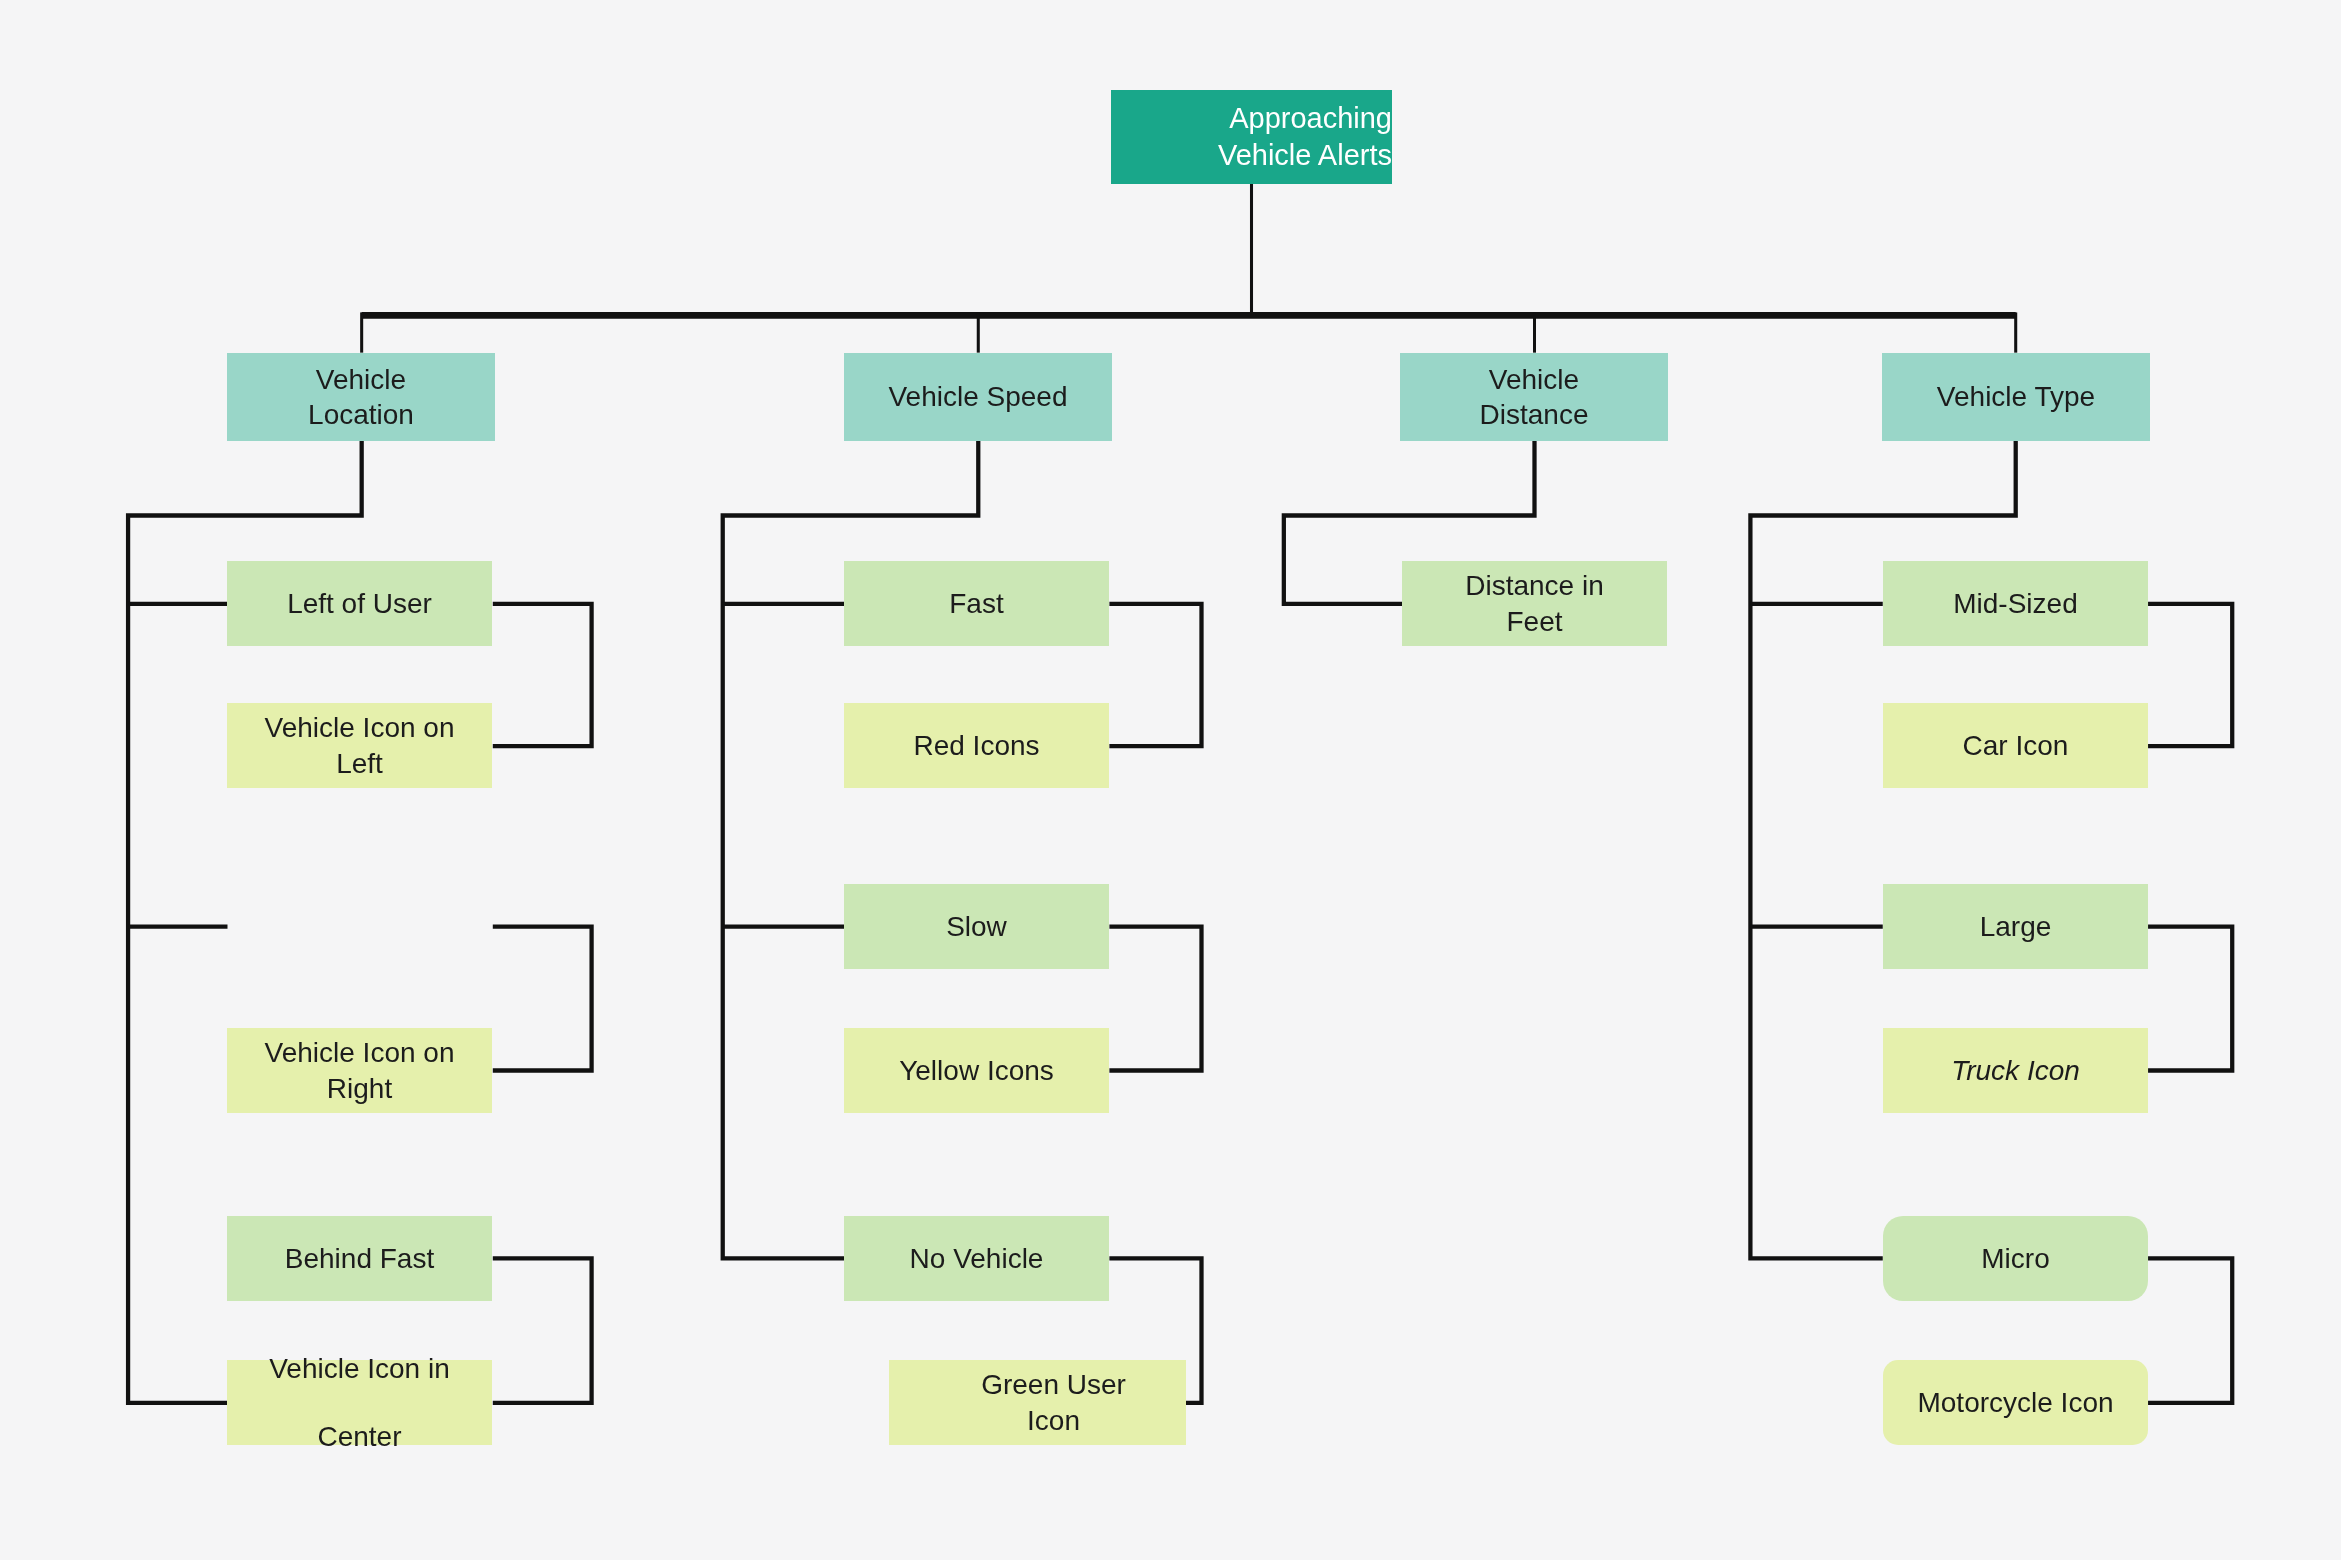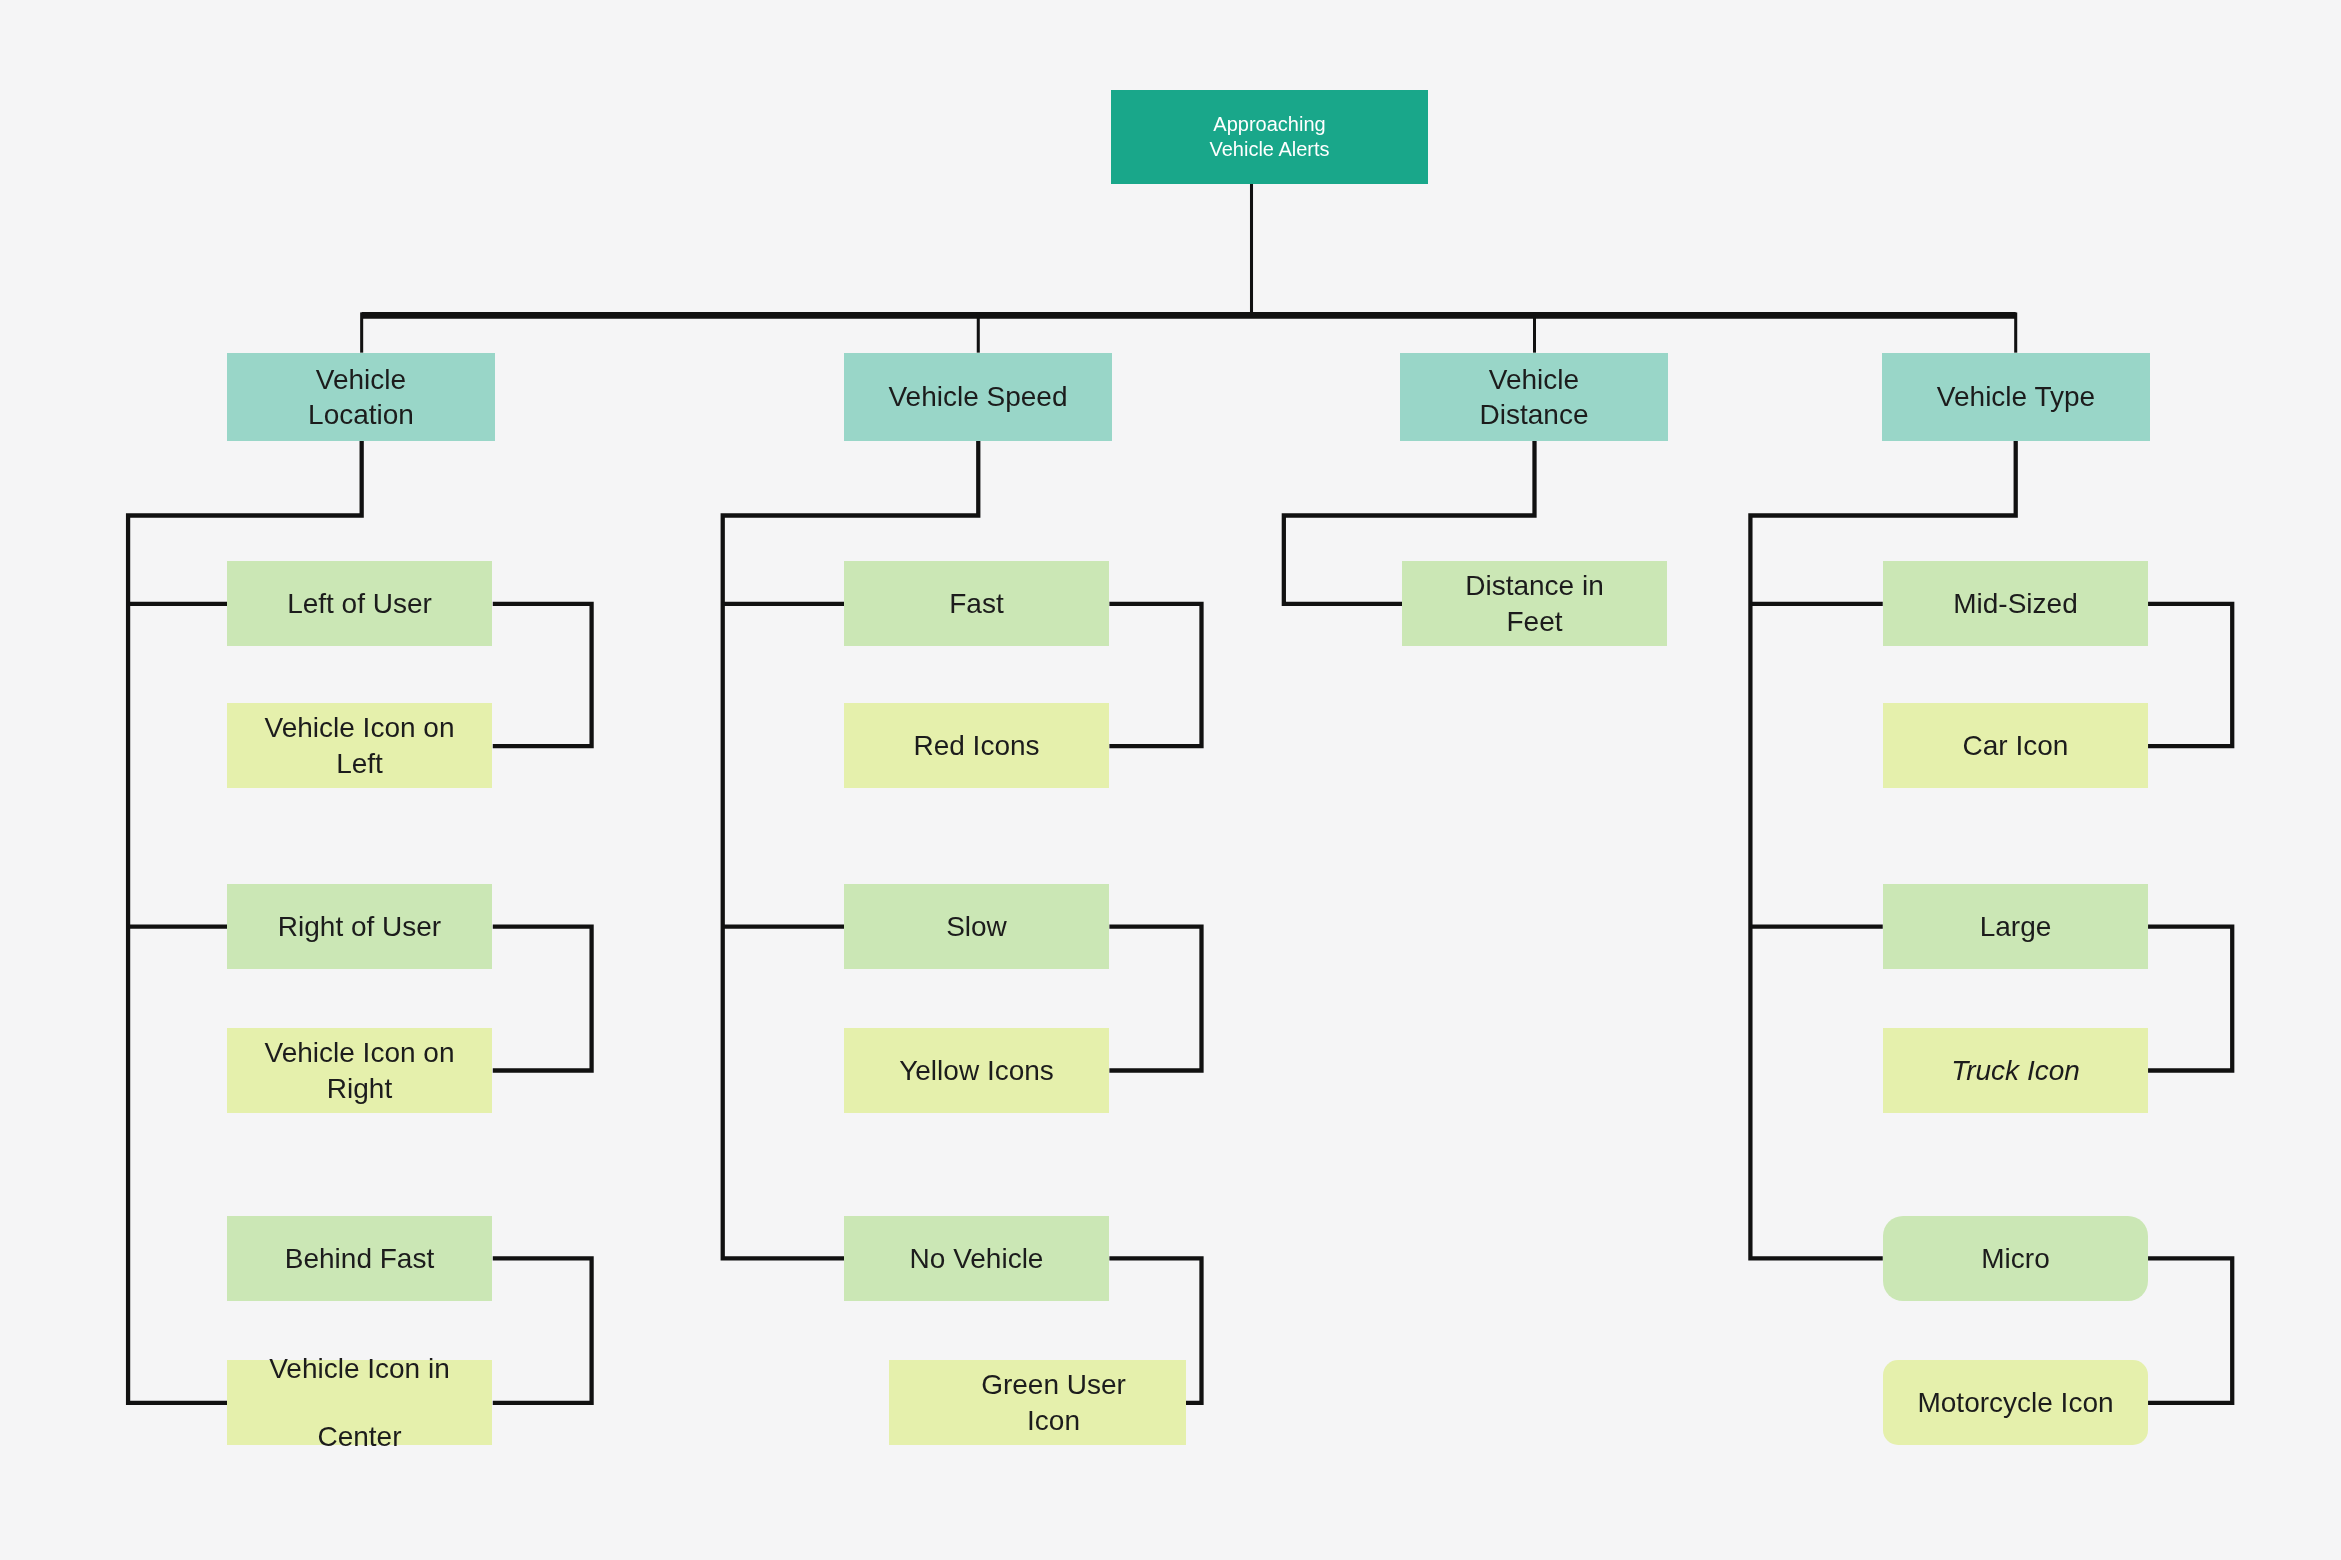--- a/index.html
+++ b/index.html
@@ -9,22 +9,22 @@
   }
   html,body{margin:0;padding:0;}
   body{background:var(--bg);font-family:"Liberation Sans","DejaVu Sans",sans-serif;}
   #canvas{position:relative;width:2342px;height:1561px;background:var(--bg);overflow:hidden;}
   #wires{position:absolute;left:0;top:0;width:2342px;height:1561px;}
   .node{
     position:absolute;display:flex;flex-direction:column;align-items:center;justify-content:center;
     text-align:center;color:var(--text);font-size:28px;line-height:1.26;letter-spacing:0;
   }
   .node .ln{display:block;white-space:nowrap;}
-  .root{background:var(--root-fill);color:var(--root-text);font-size:20px;
-        left:1111px;top:90px;width:317px;height:94px;}
+  .root{background:var(--root-fill);color:var(--root-text);font-size:29px;
+        left:1111px;top:90px;width:281px;height:94px;align-items:flex-end;}
   .header{background:var(--header-fill);top:353px;width:268px;height:88px;}
   .item{background:var(--item-fill);width:265px;height:85px;}
   .subitem{background:var(--subitem-fill);width:265px;height:85px;}
   path.wire{fill:none;stroke:var(--line);}
   .w-trunk{stroke-width:7px;}
   .w-drop{stroke-width:5px;}
   .w-dist{stroke-width:11px;}
 </style>
 </head>
 <body>
@@ -84,23 +84,20 @@
     <span class="ln">Vehicle Type</span>
   </div>
 
   <div class="node item" style="left:227px;top:561px;">
     <span class="ln">Left of User</span>
   </div>
   <div class="node subitem" style="left:227px;top:703px;">
     <span class="ln">Vehicle Icon on</span>
     <span class="ln">Left</span>
   </div>
-  <div class="node item" style="left:227px;top:884px;">
-    <span class="ln">Right of User</span>
-  </div>
   <div class="node subitem" style="left:227px;top:1028px;">
     <span class="ln">Vehicle Icon on</span>
     <span class="ln">Right</span>
   </div>
   <div class="node item" style="left:227px;top:1216px;">
     <span class="ln">Behind Fast</span>
   </div>
   <div class="node subitem" style="left:227px;top:1360px;gap:32px;">
     <span class="ln">Vehicle Icon in</span>
     <span class="ln">Center</span>

